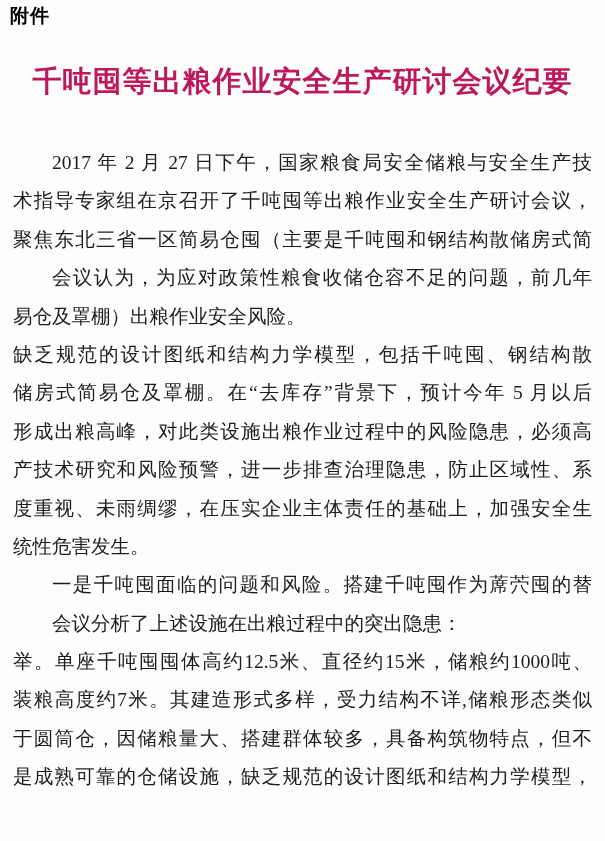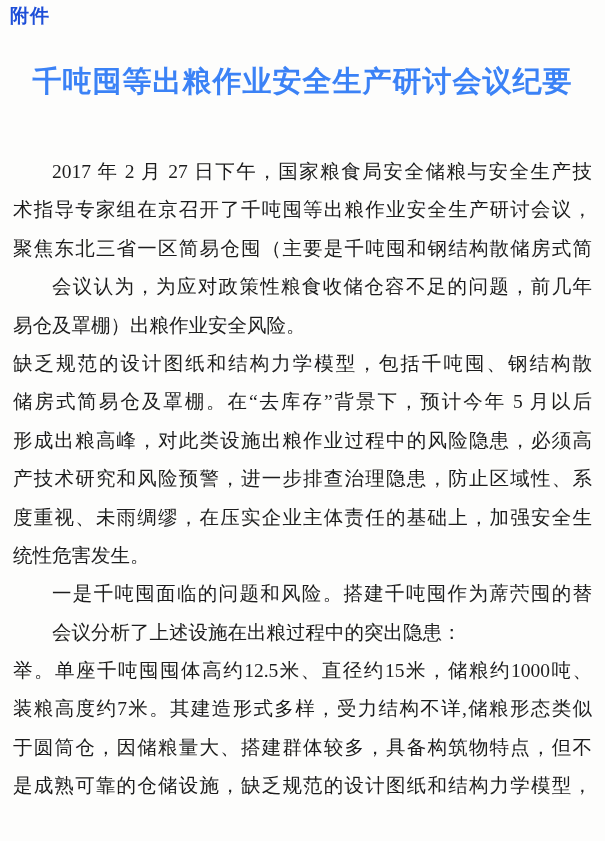--- a/index.html
+++ b/index.html
@@ -16,38 +16,38 @@
     font-family: "Liberation Serif", "DejaVu Serif", serif;
     color: #1a1a1a;
   }
   .attachment {
     position: absolute;
     top: 3px;
     left: 10px;
     font-size: 19px;
     font-weight: bold;
     font-family: "Liberation Sans", "DejaVu Sans", sans-serif;
-    color: #1d4ed8;
+    color: #000000;
     letter-spacing: 1px;
   }
   .title {
     position: absolute;
     top: 62px;
     left: 0;
     width: 100%;
     margin: 0;
     text-align: center;
     font-size: 29px;
     font-weight: bold;
     letter-spacing: 1px;
-    color: #3b82f6;
+    color: #be185d;
   }
   .doc-body {
     position: absolute;
-    top: 153px;
+    top: 144px;
     left: 13px;
     width: 579px;
     font-size: 19.5px;
     line-height: 38.4px;
     color: #1c1c1c;
   }
   .line {
     height: 38.4px;
     overflow: hidden;
   }

